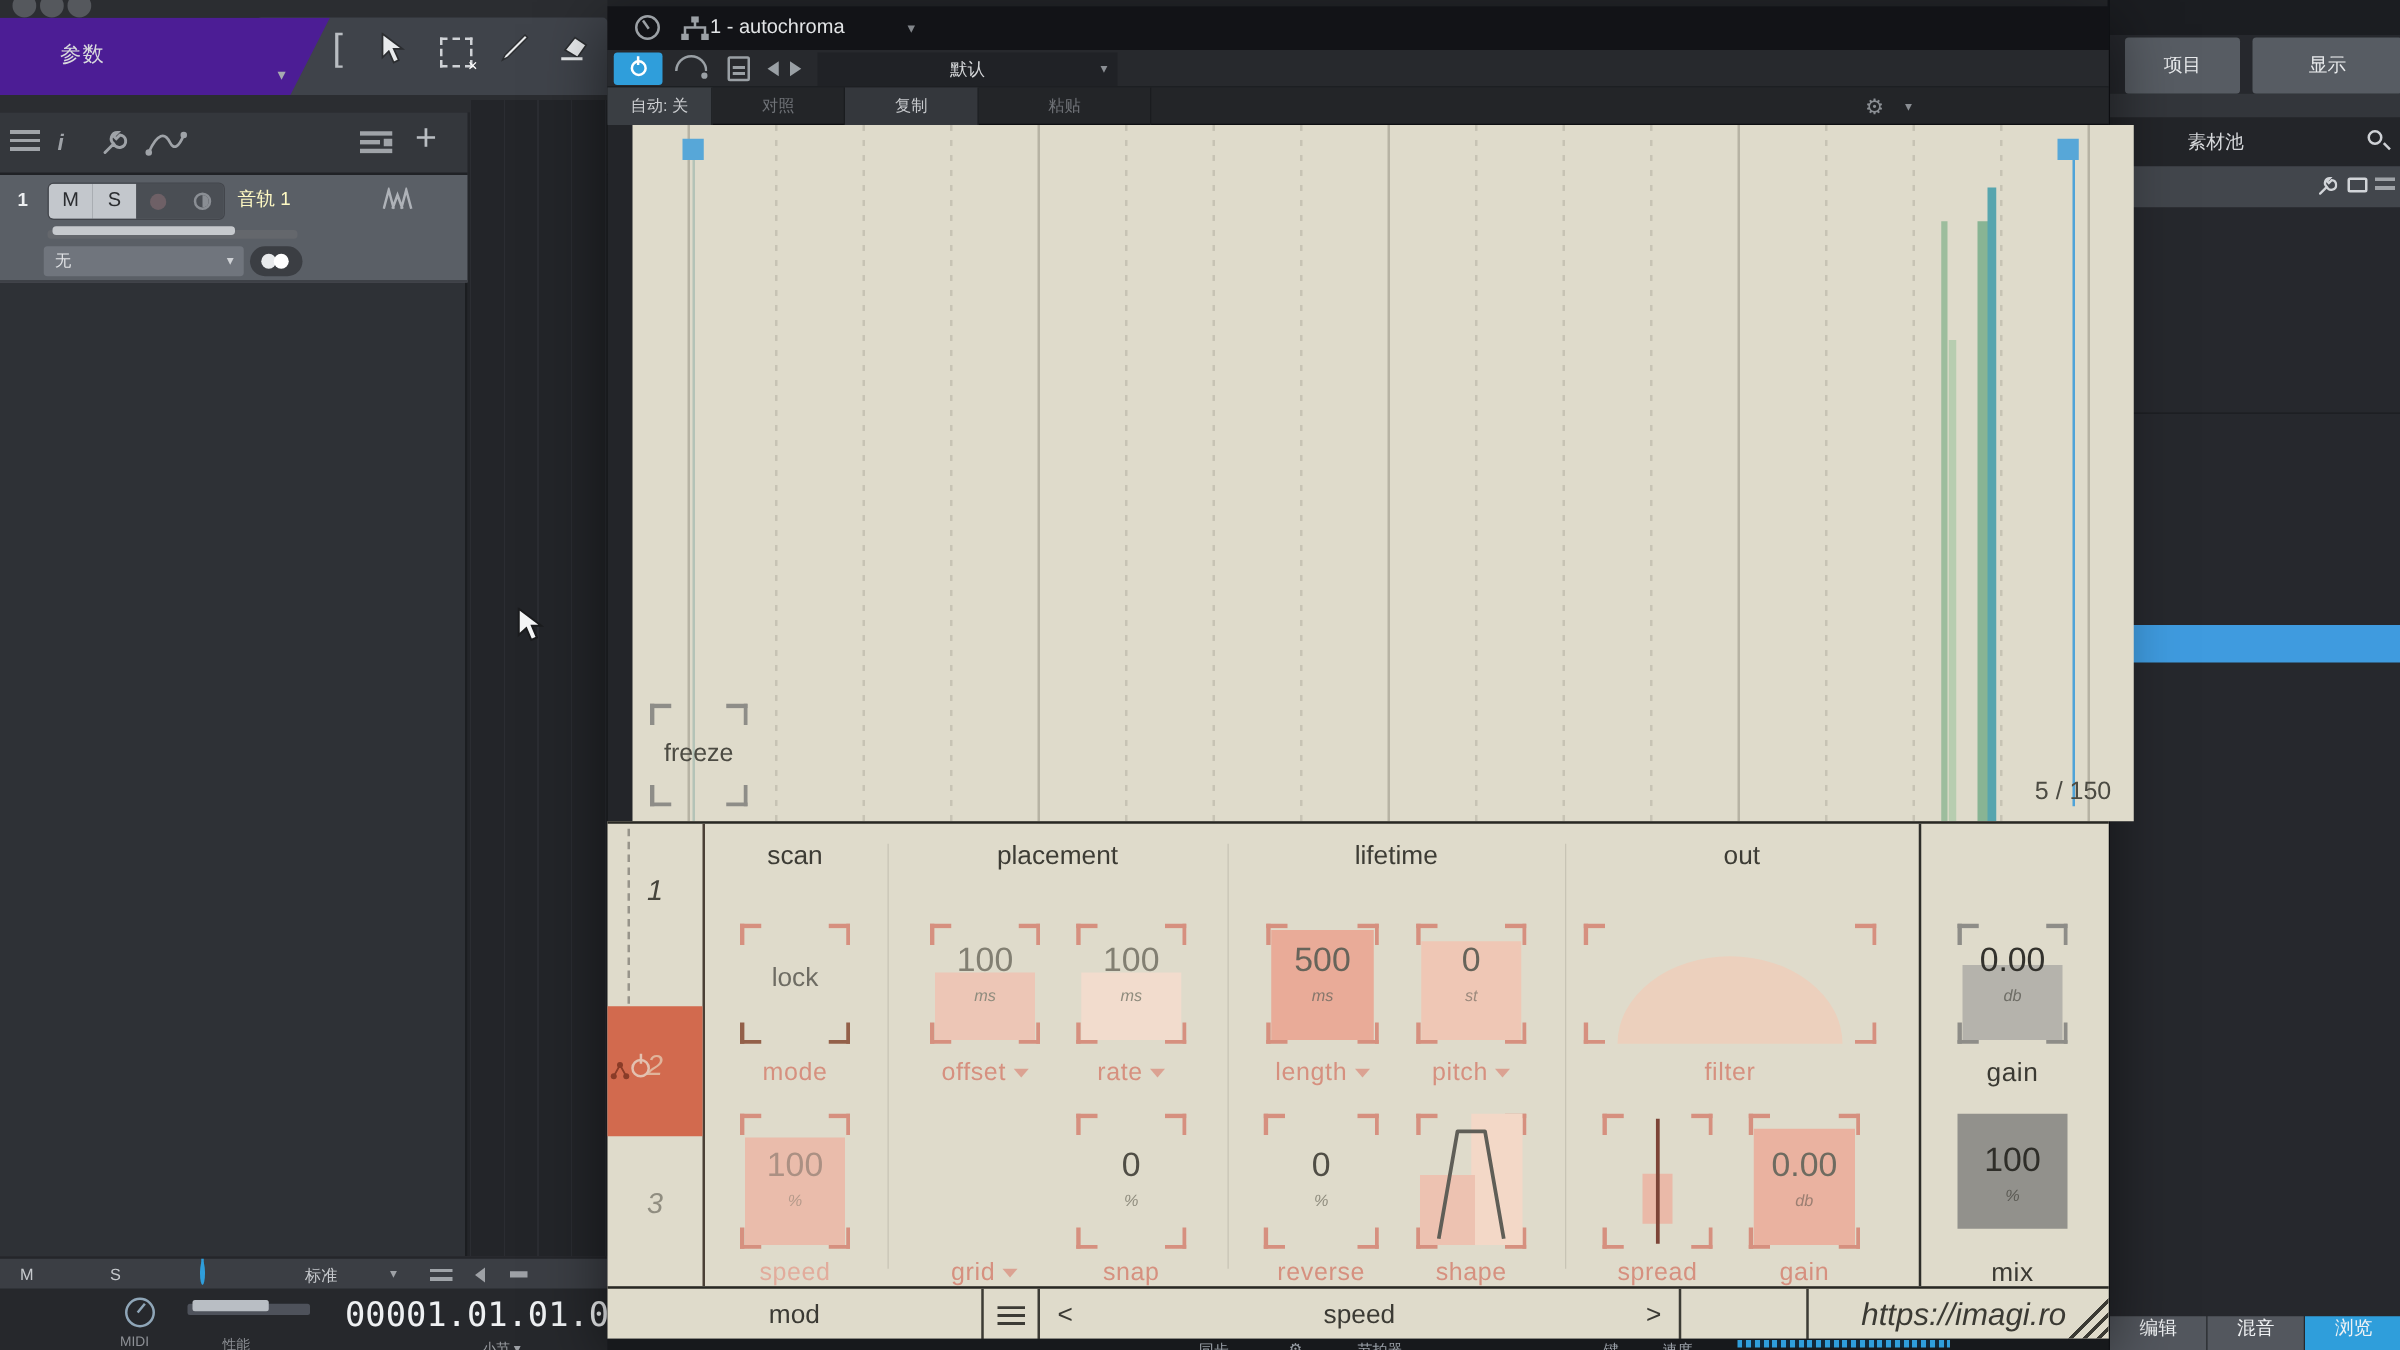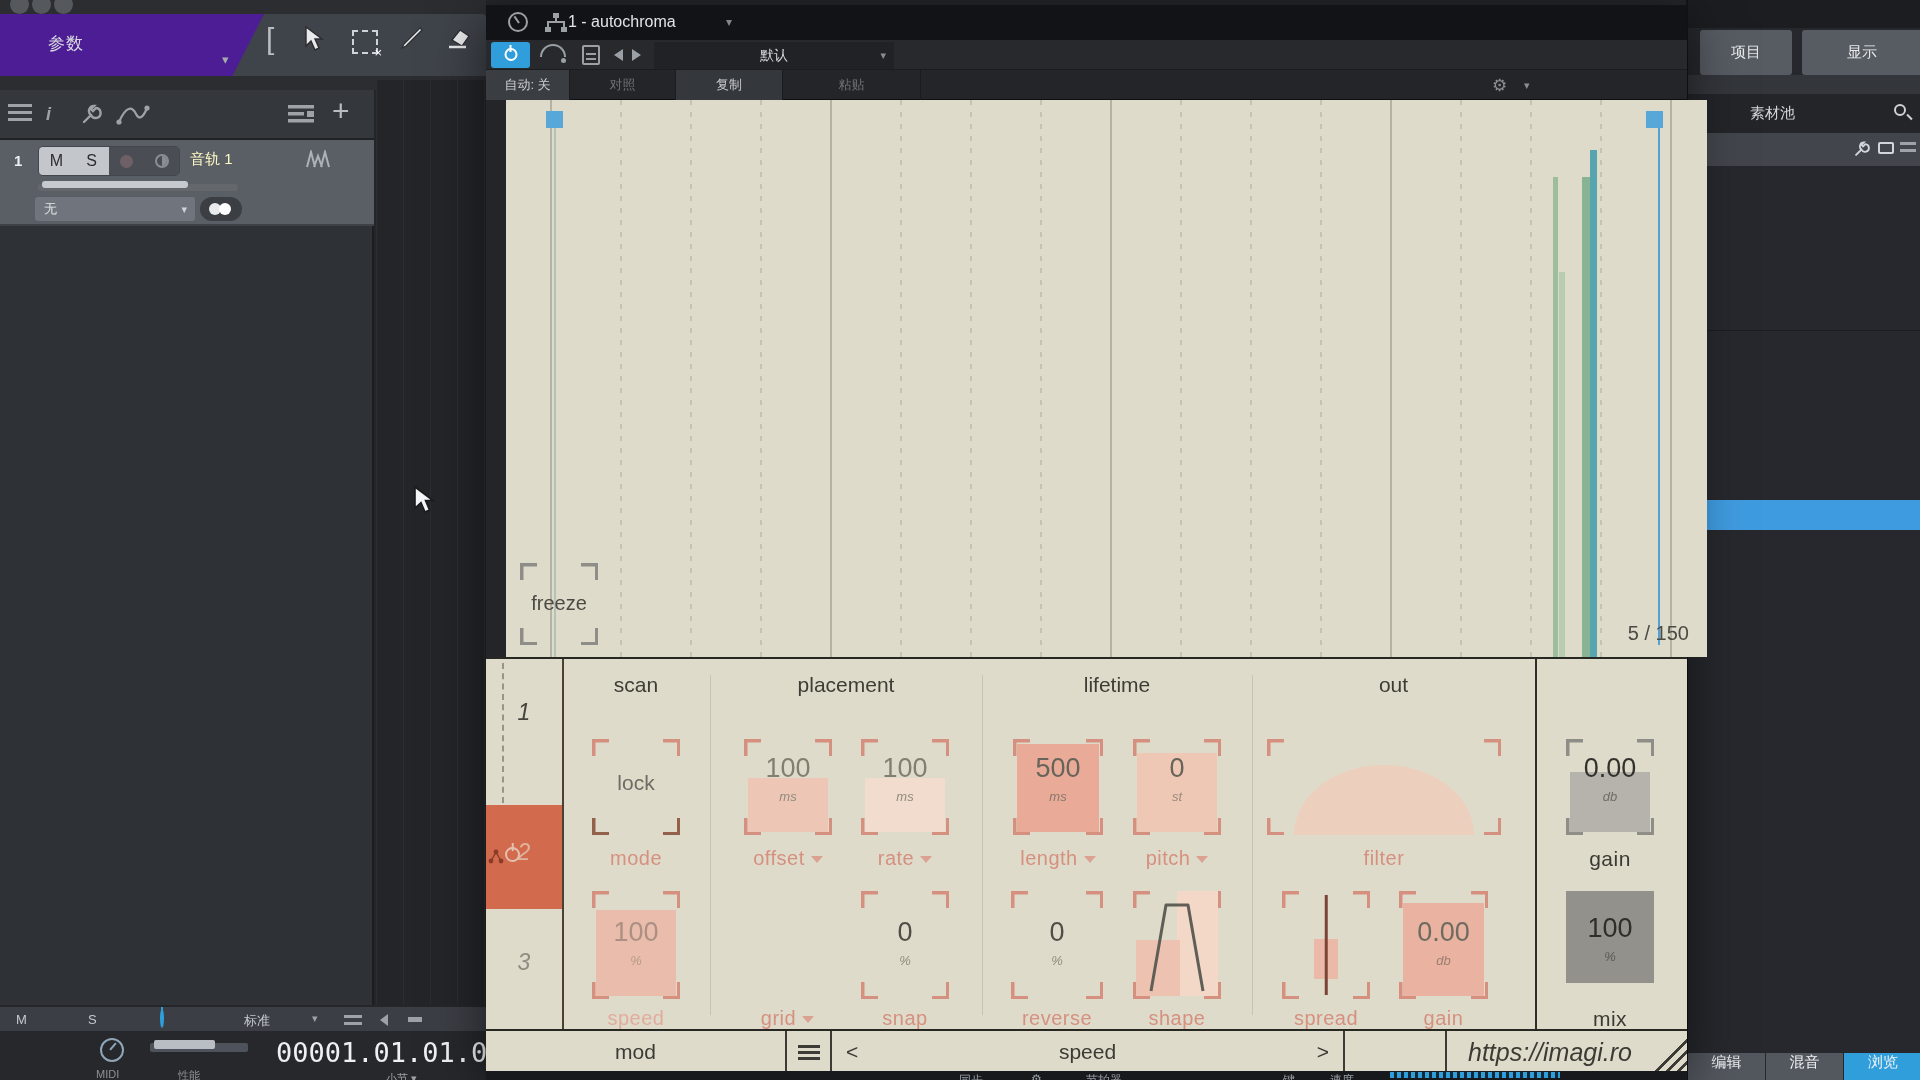--- a/index.html
+++ b/index.html
@@ -172,21 +172,21 @@
   
   #pg-foot{position:absolute;left:0;top:1024px;width:1201px;height:42px;background:#dfdbcb;border-top:2px solid #282823;color:#3b3a34;font-size:21px;}
   .fseg{position:absolute;top:0;height:42px;border-right:2px solid #3c3b35;display:flex;align-items:center;justify-content:center;}
   #fs-mod{left:0;width:301px;}
   #fs-burger{left:301px;width:45px;}
   #fs-burger .b{width:22px;height:15px;background:repeating-linear-gradient(180deg,#3c3b35 0 2.5px,transparent 2.5px 6.2px);}
   #fs-init{left:346px;width:513px;}
   #fs-init .pv{position:absolute;left:14px;}
   #fs-init .nx{position:absolute;right:14px;}
   #fs-blank{left:859px;width:102px;}
-  #fs-url{left:961px;width:240px;border-right:none;font-style:italic;font-size:25px;justify-content:center;padding-right:34px;}
+  #fs-url{left:961px;width:240px;border-right:none;font-style:italic;font-size:25px;justify-content:flex-end;padding-right:34px;}
   #grip{position:absolute;right:0;bottom:0;width:34px;height:40px;
     background:repeating-linear-gradient(135deg,transparent 0 5px,#3c3b35 5px 8px);
     clip-path:polygon(100% 0,100% 100%,0 100%);}
 </style>
 </head>
 <body>
 
 <div id="root">
 
   <div id="daw-topbar">

